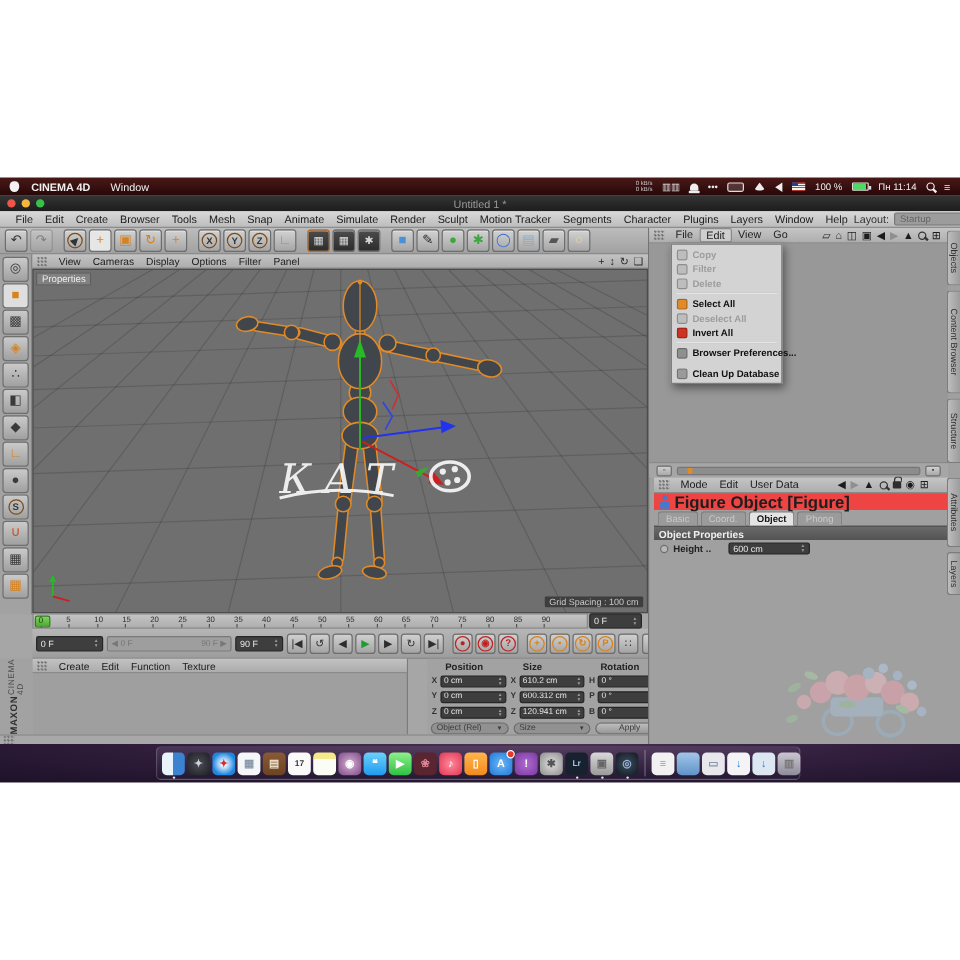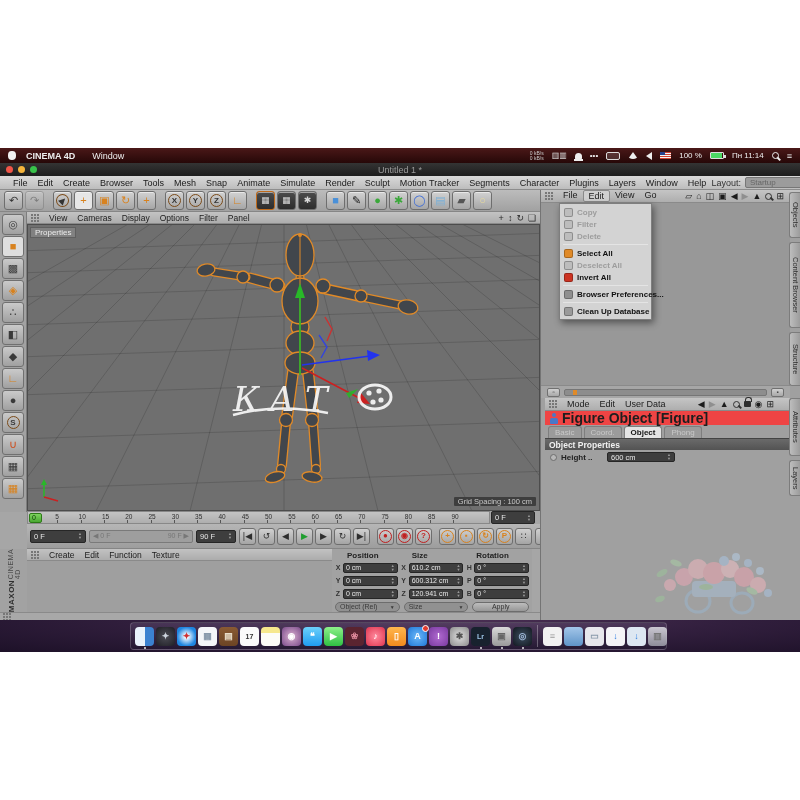--- a/index.html
+++ b/index.html
@@ -79,21 +79,21 @@
   .tfield { width:56px; height:13px; flex:none; }
   .range { width:104px; height:13px; background:#9e9e9e; border:1px solid #7a7a7a; border-radius:2px; display:flex; justify-content:space-between; align-items:center; padding:0 3px; color:#777; font-size:7px; flex:none; }
   .endfield { width:40px; height:13px; flex:none; }
   .pbtn { width:17px; height:17px; background:linear-gradient(#d0d0d0,#a4a4a4); border:1px solid #6e6e6e; border-radius:3px; display:flex; align-items:center; justify-content:center; font-size:9px; color:#2e2e2e; flex:none; }
   .pbtn .circled { border-width:1.5px; }
   .filmbtn { margin-left:auto; }
 
   
   .materials { position:absolute; top:401px; left:27px; width:313px; height:63px; background:#9f9f9f; border-right:1px solid #7c7c7c; }
   .mat-menu { height:12px; background:linear-gradient(#c2c2c2,#acacac); border-bottom:1px solid #8a8a8a; display:flex; align-items:center; font-size:8.5px; padding-left:4px; }
-  .coords { position:absolute; top:401px; left:332px; width:200px; height:63px; background:#a2a2a2; font-size:8px; padding:0 3px; }
+  .coords { position:absolute; top:401px; left:356px; width:200px; height:63px; background:#a2a2a2; font-size:8px; padding:0 3px; }
   .coord-headers { display:flex; height:12px; align-items:center; font-weight:bold; font-size:8px; color:#222; }
   .coord-headers span { flex:1; padding-left:12px; }
   .crow { display:flex; align-items:center; height:13px; gap:3px; }
   .cgroup { flex:1; display:flex; align-items:center; gap:2px; }
   .axisl { width:6px; font-size:7px; font-weight:bold; color:#333; text-align:center; }
   .cfield { flex:1; height:10px; background:#3e3e3e; border:1px solid #262626; border-radius:2px; color:#e8e8e8; font-size:7px; display:flex; align-items:center; padding:0 2px; min-width:0; white-space:nowrap; overflow:hidden; }
   .coord-foot { display:flex; gap:4px; height:13px; align-items:center; }
   .cdrop { flex:1; height:10px; background:#919191; border:1px solid #6d6d6d; border-radius:5px; font-size:7px; color:#3a3a3a; display:flex; align-items:center; padding:0 4px; }
   .cdrop .arr { margin-left:auto; font-size:5px; }
   .apply-btn { flex:1; height:10px; background:linear-gradient(#bdbdbd,#979797); border:1px solid #6d6d6d; border-radius:6px; font-size:7px; color:#333; display:flex; align-items:center; justify-content:center; }

